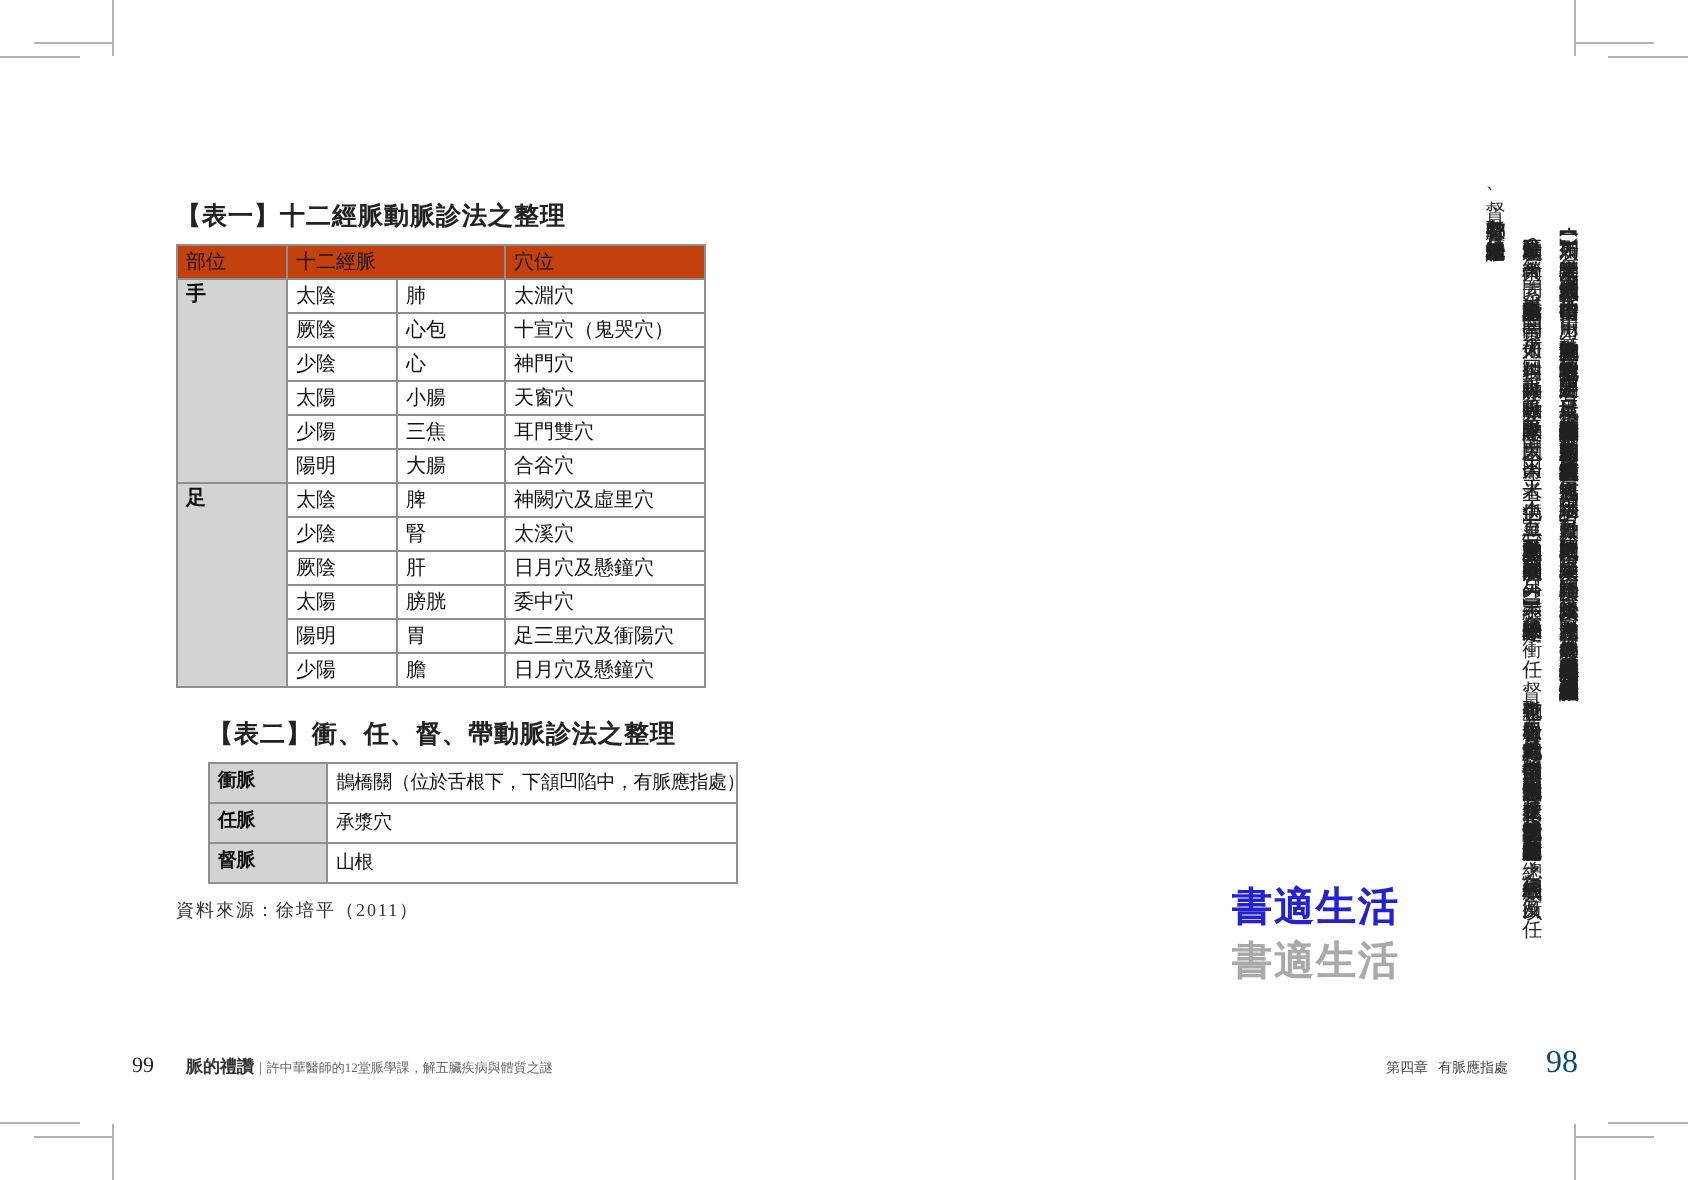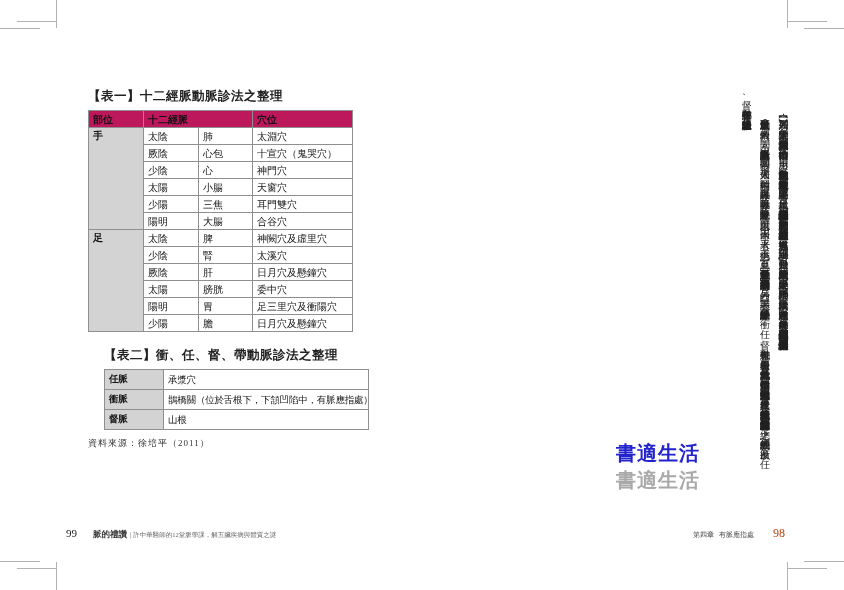--- a/index.html
+++ b/index.html
@@ -3,26 +3,26 @@
 <meta charset="utf-8">
 <style>
   html,body{margin:0;padding:0;background:#ffffff;}
   #canvas{position:relative;width:844px;height:590px;background:#ffffff;overflow:hidden;
           font-family:"Liberation Serif","DejaVu Serif",serif;color:#1a1a1a;}
 
   
   .cm{position:absolute;background:#b2b2b2;}
 
   
-  .left-page{position:absolute;left:88px;top:88px;width:264px;}
+  .left-page{position:absolute;left:88px;top:100px;width:264px;}
   .tbl-title{font-size:12.5px;font-weight:bold;color:#222;letter-spacing:.5px;margin:0 0 5px 0;}
   table{border-collapse:collapse;table-layout:fixed;width:264px;font-size:10px;}
   td,th{border:1px solid #8f8f8f;padding:1px 4px;text-align:left;line-height:13px;height:14px;
         overflow:hidden;white-space:nowrap;font-weight:normal;color:#111;}
-  thead th{background:#be185d;font-weight:bold;}
+  thead th{background:#c2410c;font-weight:normal;}
   .side{background:#d3d3d3;font-weight:bold;vertical-align:top;}
   .tbl2-wrap{margin-top:15px;margin-left:16px;}
   #table2 td,#table2 th{height:17px;line-height:16px;font-size:9.5px;letter-spacing:-.2px;}
   .source-note{font-size:9px;color:#333;letter-spacing:1px;margin-top:7px;}
 
   
   .vtext{position:absolute;left:484px;top:92px;width:308px;height:376px;
          writing-mode:vertical-rl;text-orientation:mixed;
          font-size:10px;line-height:18.4px;color:#222;}
   .vtext p{margin:0;text-indent:2em;}
@@ -32,21 +32,21 @@
   .wm-blue{left:616px;top:440px;color:#2323cd;}
   .wm-gray{left:616px;top:467px;color:#a9a9a9;}
 
   
   .footer-left{position:absolute;left:66px;top:523px;white-space:nowrap;}
   .footer-left .pageno{font-size:11px;color:#222;margin-right:16px;text-align:center;}
   .footer-left .booktitle{font-size:8.5px;font-weight:bold;color:#333;}
   .footer-left .booksub{font-size:6.5px;color:#666;}
   .footer-right{position:absolute;left:693px;top:523px;white-space:nowrap;}
   .footer-right .chapter,.footer-right .section{font-size:7px;color:#444;margin-right:5px;}
-  .footer-right .pageno{font-size:12px;color:#c2410c;margin-left:14px;}
+  .footer-right .pageno{font-size:16px;color:#0c4a6e;margin-left:14px;}
 </style>
 </head>
 <body>
 
 <div id="canvas">
 
   <div>
 
     <div class="cm" style="left:56px;top:0;width:1px;height:28px;"></div>
     <div class="cm" style="left:17px;top:21px;width:40px;height:1px;"></div>
@@ -151,26 +151,26 @@
 
     <div class="tbl2-wrap">
       <div class="tbl-title">【表二】衝、任、督、帶動脈診法之整理</div>
       <table id="table2">
         <colgroup>
             <col style="width:59px">
             <col style="width:205px">
           </colgroup>
         <tbody>
           <tr>
+            <th class="side">衝脈</th>
+            <td>鵲橋關（位於舌根下，下頷凹陷中，有脈應指處）</td>
+          </tr>
+          <tr>
             <th class="side">任脈</th>
             <td>承漿穴</td>
-          </tr>
-          <tr>
-            <th class="side">衝脈</th>
-            <td>鵲橋關（位於舌根下，下頷凹陷中，有脈應指處）</td>
           </tr>
           <tr>
             <th class="side">督脈</th>
             <td>山根</td>
           </tr>
         </tbody>
       </table>
     </div>
 
     <div class="source-note">資料來源：徐培平（2011）</div>

